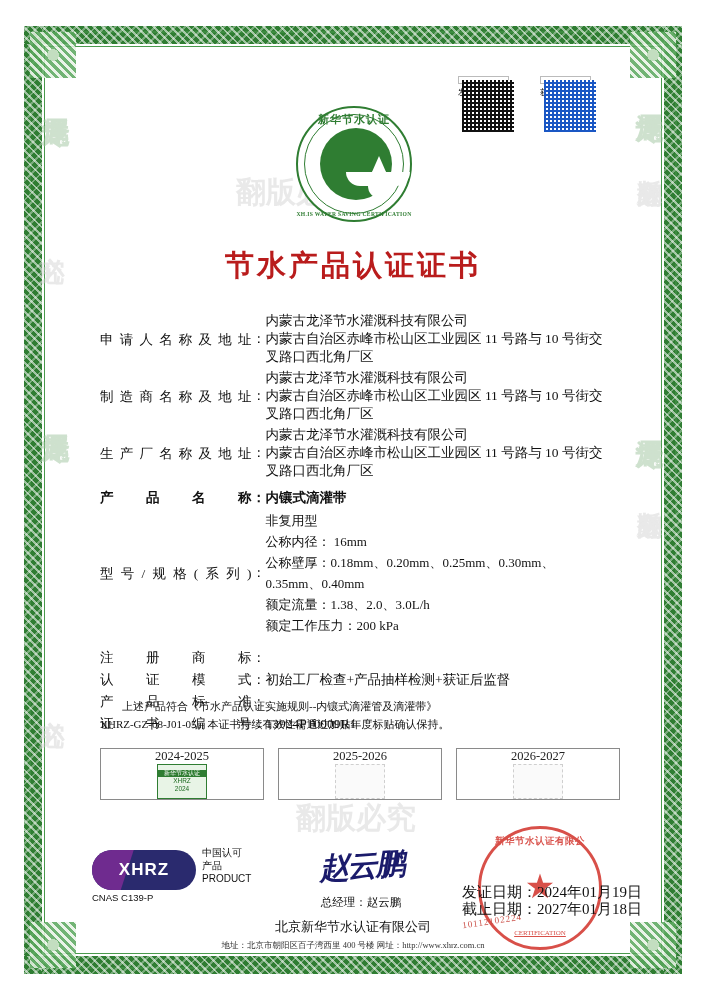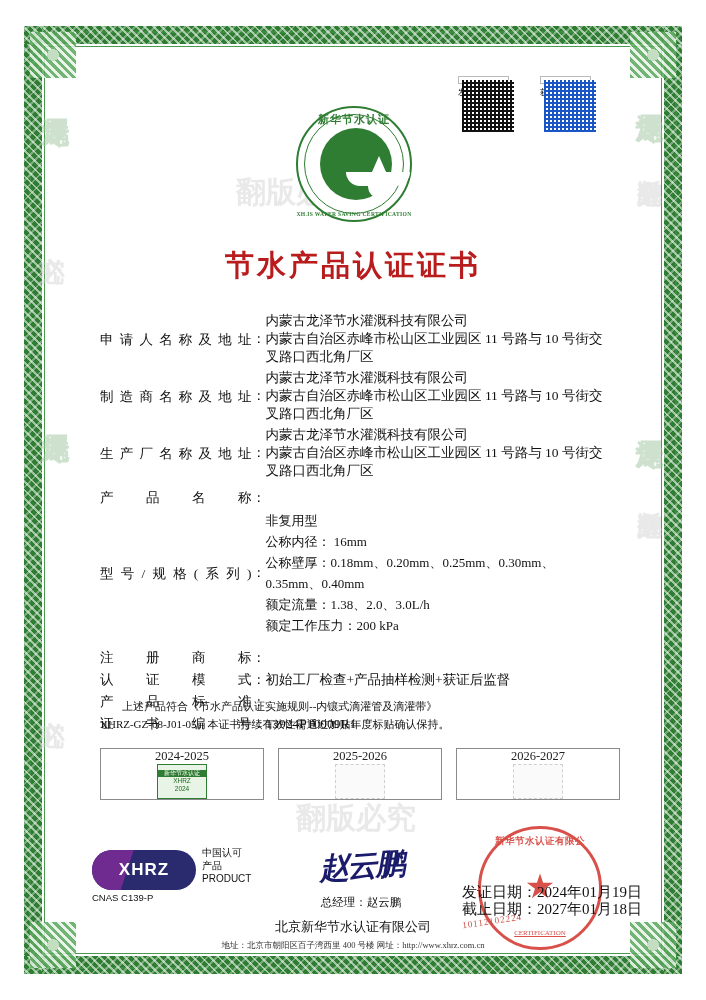--- a/index.html
+++ b/index.html
@@ -282,23 +282,24 @@
   <div class="row">
     <div class="lbl">生产厂名称及地址</div>
     <div class="colon">：</div>
     <div class="val">
       <span class="ln">内蒙古龙泽节水灌溉科技有限公司</span>
       <span class="ln">内蒙古自治区赤峰市松山区工业园区 11 号路与 10 号街交</span>
       <span class="ln">叉路口西北角厂区</span>
     </div>
   </div>
 
-  <div class="row" style="margin-top:8px;">
+  <div class="row" style="margin-top:8px;font-weight:bold;">
     <div class="lbl">产品名称</div>
     <div class="colon">：</div>
+    <div class="val">内镶式滴灌带</div>
   </div>
 
   <div class="row">
     <div class="lbl">型号/规格(系列)</div>
     <div class="colon">：</div>
     <div class="val spec-val">
       <span class="ln">非复用型</span>
       <span class="ln">公称内径： 16mm</span>
       <span class="ln">公称壁厚：0.18mm、0.20mm、0.25mm、0.30mm、</span>
       <span class="ln">0.35mm、0.40mm</span>

